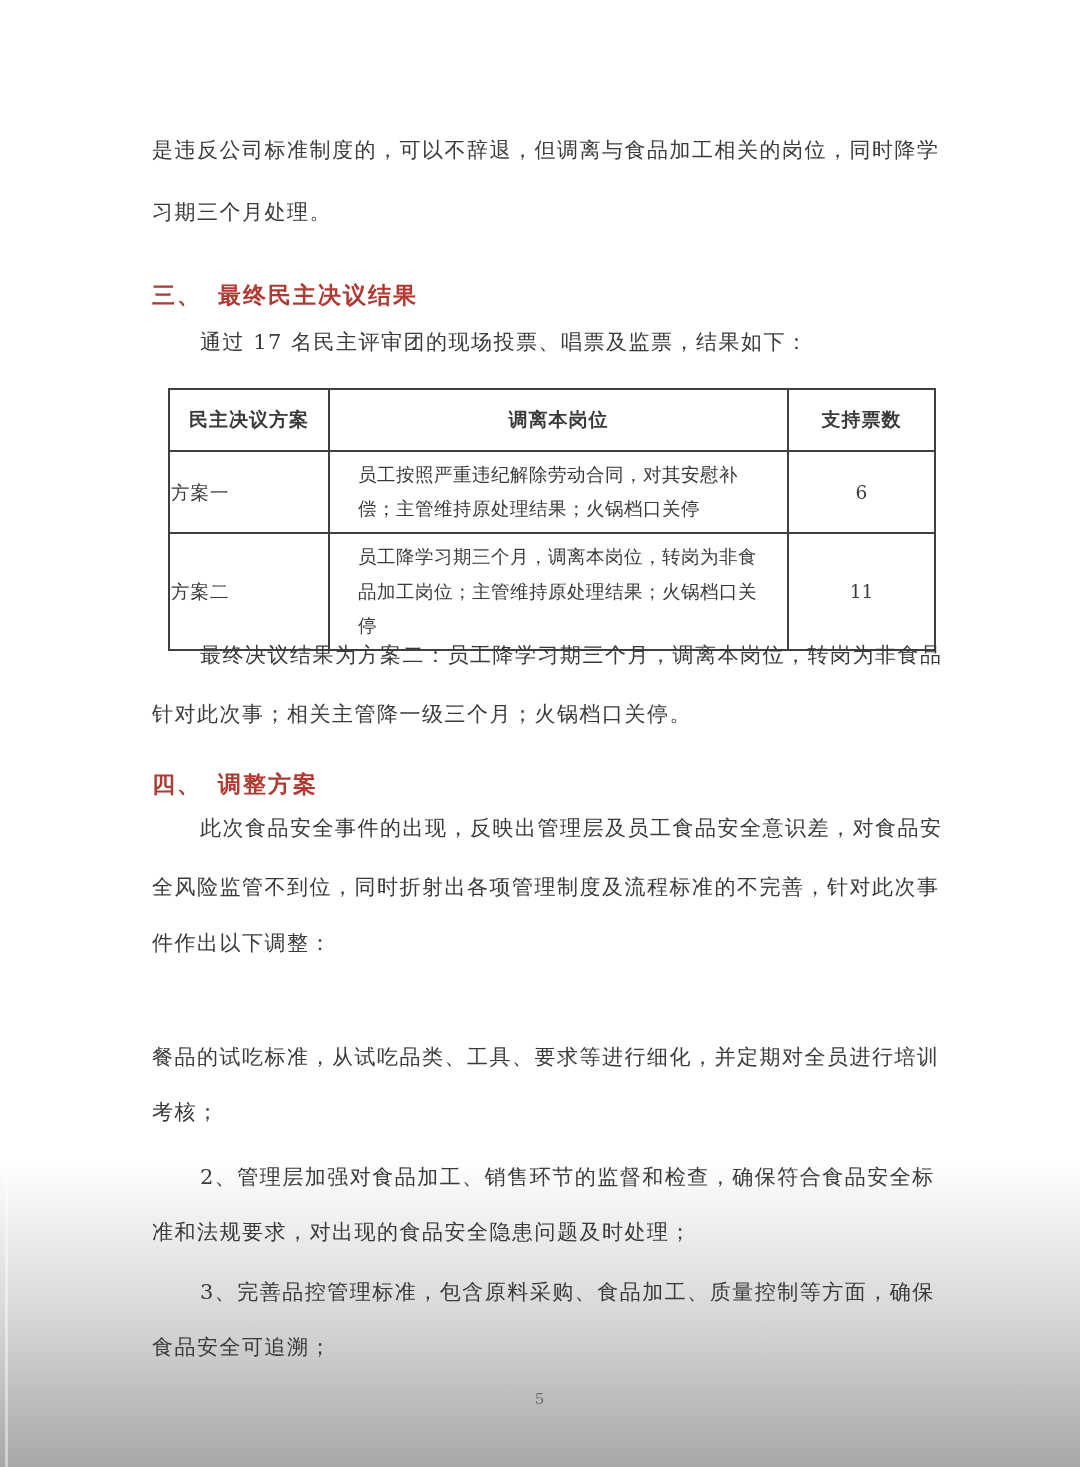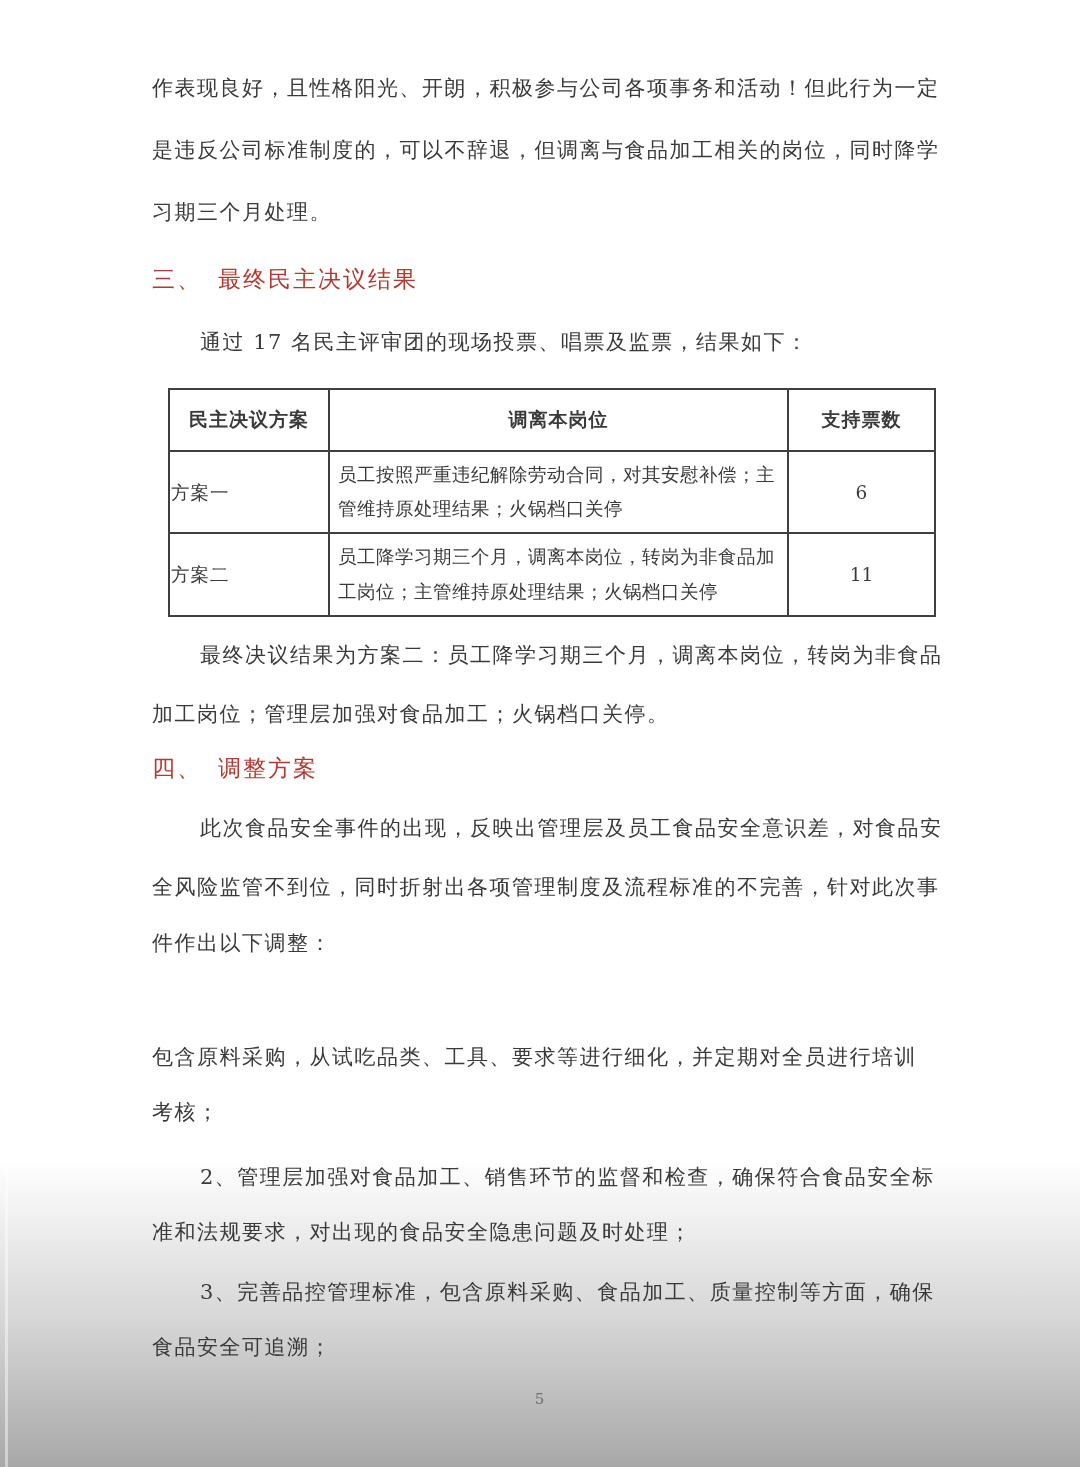--- a/index.html
+++ b/index.html
@@ -36,23 +36,24 @@
     white-space: nowrap;
     color: #3a3a3a;
   }
   .line.indent { left: 200px; }
 
   .heading {
     position: absolute;
     left: 152px;
     color: #b03a32;
     font-size: 23px;
-    font-weight: normal;
+    font-weight: bold;
     letter-spacing: 2px;
     white-space: nowrap;
+    margin-top: 16px;
   }
   .heading .num { margin-right: 16px; }
 
   table.vote-table {
     position: absolute;
     left: 168px;
     top: 388px;
     width: 766px;
     border-collapse: collapse;
     table-layout: fixed;
@@ -65,42 +66,41 @@
   .vote-table th {
     height: 58px;
     font-size: 19px;
     font-weight: bold;
     text-align: center;
     letter-spacing: 1px;
     margin-left: 43px;
   }
   .vote-table td { font-size: 18.5px; }
   .plan-cell  { text-align: left; height: 72px; letter-spacing: 1px; }
-  .detail-cell { padding: 6px 8px; line-height: 1.85; letter-spacing: 0.5px; margin-top: 24px; }
+  .detail-cell { padding: 6px 28px; line-height: 1.85; letter-spacing: 0.5px; margin-top: 24px; }
   .votes-cell { text-align: center; }
 
   .page-number {
     position: absolute;
     left: 0;
     top: 1390px;
     width: 100%;
     text-align: center;
     font-size: 15px;
     color: #6d6d6d;
     letter-spacing: 1px;
   }
 </style>
 </head>
 <body>
 
 <div class="page">
 
   <div class="page-edge"></div>
 
-  <div class="line" style="top:74px">作表现良好，且性格阳光、开朗，积极参与公司各项事务和活动！但此行为一定</div>
   <div class="line" style="top:136px">是违反公司标准制度的，可以不辞退，但调离与食品加工相关的岗位，同时降学</div>
   <div class="line" style="top:198px">习期三个月处理。</div>
 
   <div class="heading" style="top:264px">
     <span class="num">三、</span><span>最终民主决议结果</span>
   </div>
 
   <div class="line indent" style="top:328px">通过 17 名民主评审团的现场投票、唱票及监票，结果如下：</div>
 
   <table class="vote-table">
@@ -124,31 +124,31 @@
       </tr>
       <tr>
         <td class="plan-cell">方案二</td>
         <td class="detail-cell">员工降学习期三个月，调离本岗位，转岗为非食品加工岗位；主管维持原处理结果；火锅档口关停</td>
         <td class="votes-cell">11</td>
       </tr>
     </tbody>
   </table>
 
   <div class="line indent" style="top:641px">最终决议结果为方案二：员工降学习期三个月，调离本岗位，转岗为非食品</div>
-  <div class="line" style="top:700px">加工岗位；管理层加强对食品加工；火锅档口关停。</div>
+  <div class="line" style="top:700px">针对此次事；相关主管降一级三个月；火锅档口关停。</div>
 
   <div class="heading" style="top:753px">
     <span class="num">四、</span><span>调整方案</span>
   </div>
 
   <div class="line" style="top:873px">全风险监管不到位，同时折射出各项管理制度及流程标准的不完善，针对此次事</div>
   <div class="line indent" style="top:814px">此次食品安全事件的出现，反映出管理层及员工食品安全意识差，对食品安</div>
   <div class="line" style="top:929px">件作出以下调整：</div>
 
-  <div class="line" style="top:1043px">包含原料采购，从试吃品类、工具、要求等进行细化，并定期对全员进行培训</div>
+  <div class="line" style="top:1043px">餐品的试吃标准，从试吃品类、工具、要求等进行细化，并定期对全员进行培训</div>
   <div class="line" style="top:1098px">考核；</div>
 
   <div class="line indent" style="top:1163px">2、管理层加强对食品加工、销售环节的监督和检查，确保符合食品安全标</div>
   <div class="line" style="top:1218px">准和法规要求，对出现的食品安全隐患问题及时处理；</div>
 
   <div class="line indent" style="top:1278px">3、完善品控管理标准，包含原料采购、食品加工、质量控制等方面，确保</div>
   <div class="line" style="top:1333px">食品安全可追溯；</div>
 
   <div class="page-number">5</div>
 

